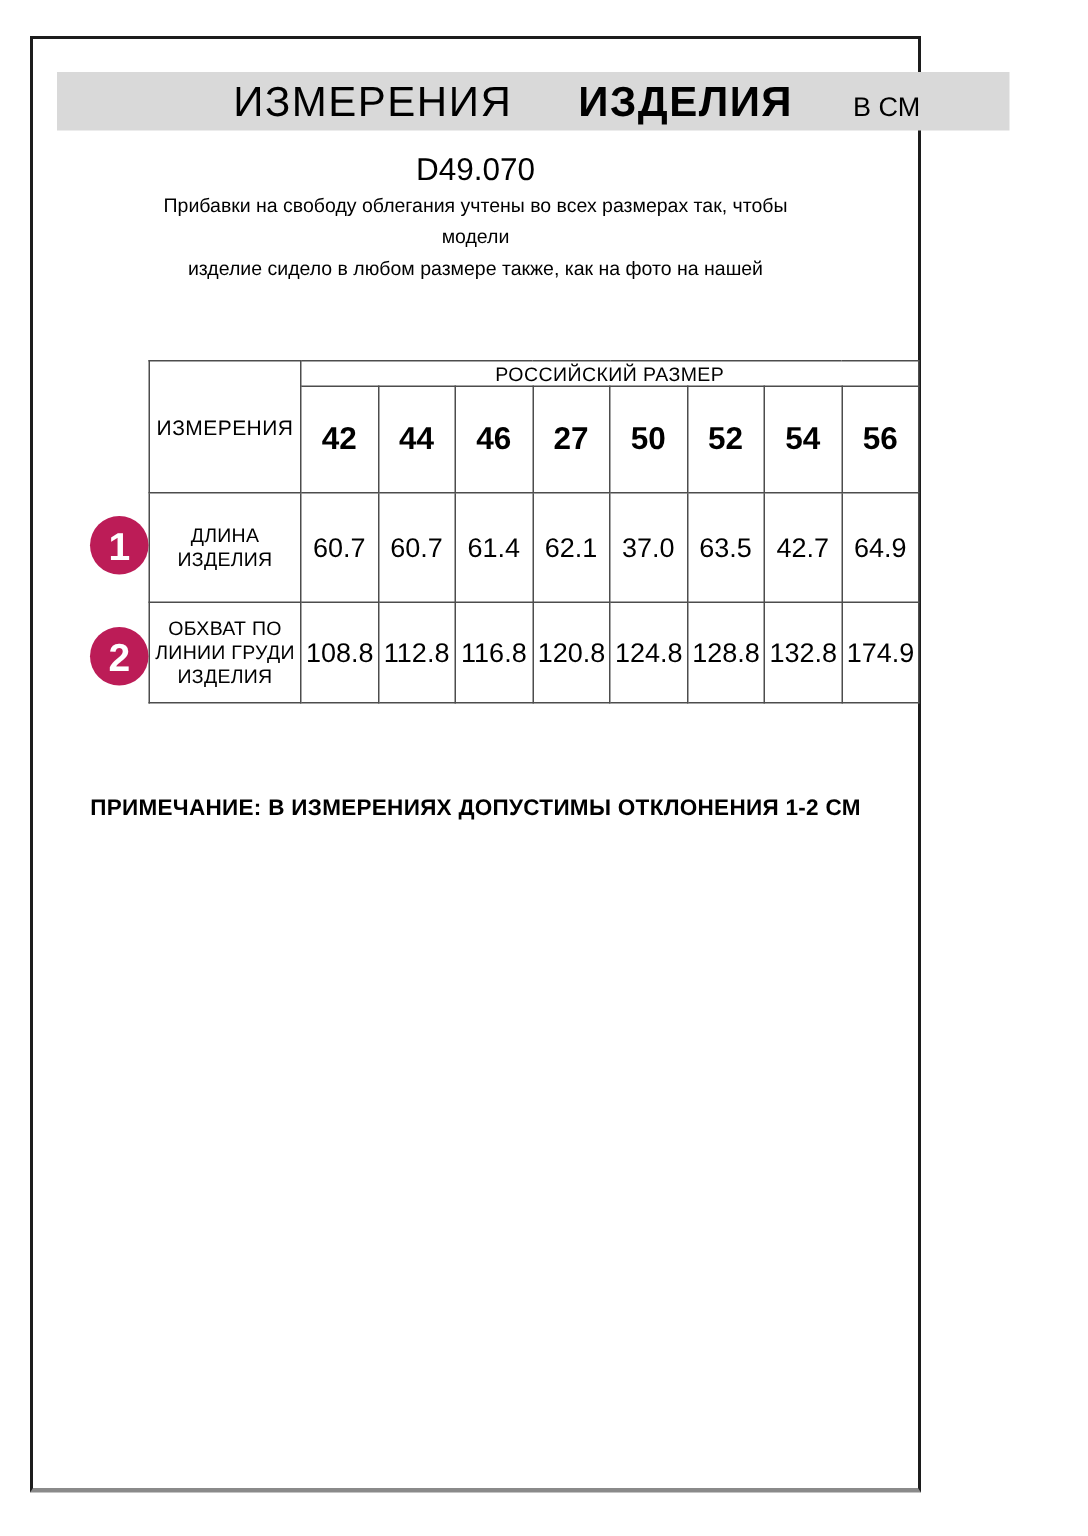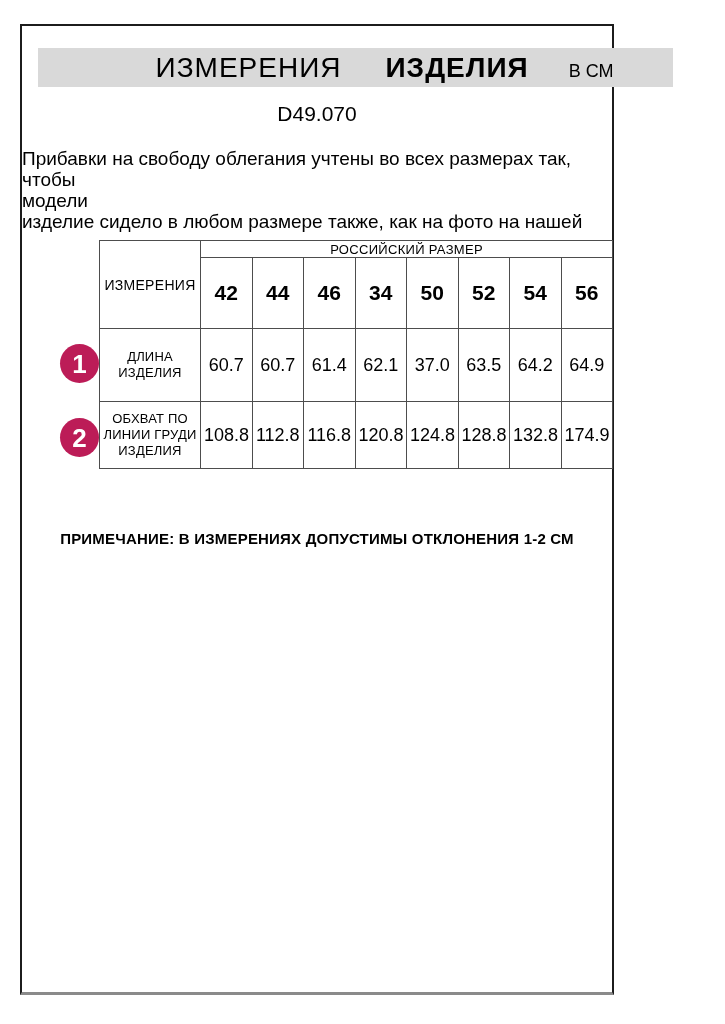--- a/index.html
+++ b/index.html
@@ -52,24 +52,23 @@
     position: absolute;
     left: 0; top: 76px;
     width: 100%;
     text-align: center;
     font-size: 21px;
   }
   .description {
     position: absolute;
     left: 0; top: 100px;
     width: 100%;
-    text-align: left;
-    font-size: 19px;
+    text-align: center;
+    font-size: 13px;
     line-height: 21px;
-    margin-top: 22px;
   }
   .table-wrap {
     position: absolute;
     left: 77px; top: 214px;
   }
   table.size-table {
     border-collapse: collapse;
     table-layout: fixed;
     width: 513px;
   }
@@ -150,35 +149,35 @@
       </colgroup>
       <tbody>
         <tr class="r-group">
           <td class="corner-cell" rowspan="2">ИЗМЕРЕНИЯ</td>
           <td class="group-cell" colspan="8">РОССИЙСКИЙ РАЗМЕР</td>
         </tr>
         <tr class="r-sizes">
           <td class="size-cell">42</td>
           <td class="size-cell">44</td>
           <td class="size-cell">46</td>
-          <td class="size-cell">34</td>
+          <td class="size-cell">27</td>
           <td class="size-cell">50</td>
           <td class="size-cell">52</td>
           <td class="size-cell">54</td>
           <td class="size-cell">56</td>
         </tr>
         <tr class="r-data1">
           <td class="rowlabel-cell">ДЛИНА ИЗДЕЛИЯ</td>
           <td class="value-cell">60.7</td>
           <td class="value-cell">60.7</td>
           <td class="value-cell">61.4</td>
           <td class="value-cell">62.1</td>
           <td class="value-cell">37.0</td>
           <td class="value-cell">63.5</td>
-          <td class="value-cell">64.2</td>
+          <td class="value-cell">42.7</td>
           <td class="value-cell">64.9</td>
         </tr>
         <tr class="r-data2">
           <td class="rowlabel-cell">ОБХВАТ ПО ЛИНИИ ГРУДИ ИЗДЕЛИЯ</td>
           <td class="value-cell">108.8</td>
           <td class="value-cell">112.8</td>
           <td class="value-cell">116.8</td>
           <td class="value-cell">120.8</td>
           <td class="value-cell">124.8</td>
           <td class="value-cell">128.8</td>

